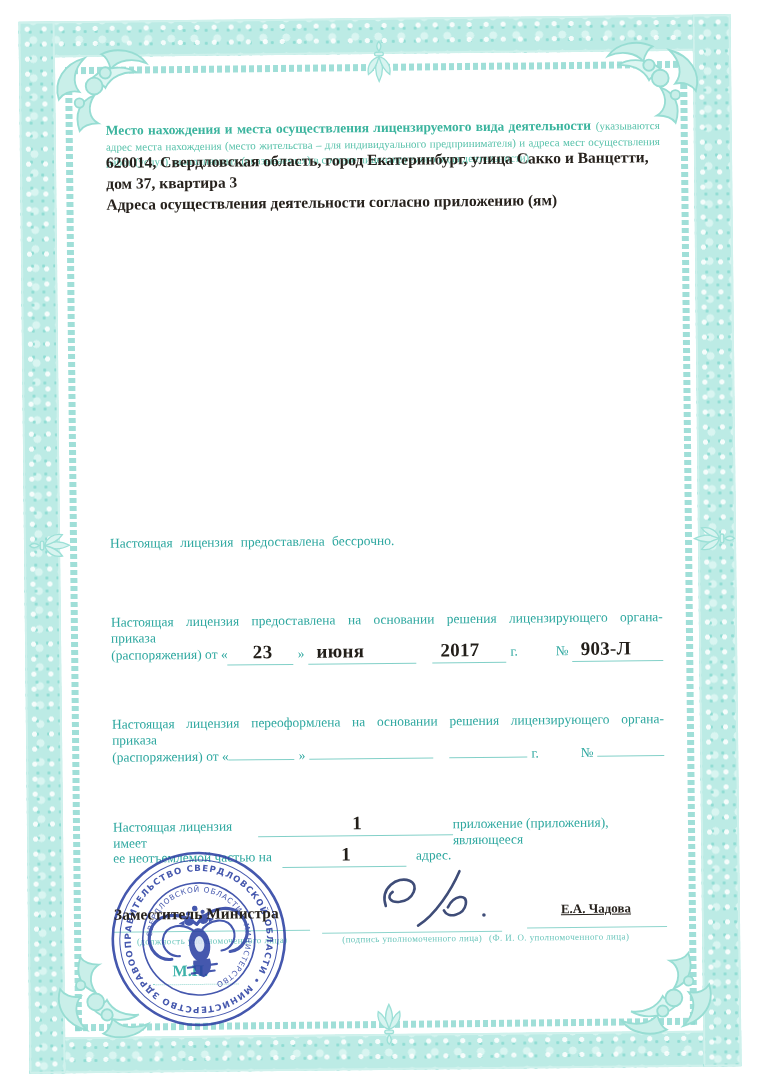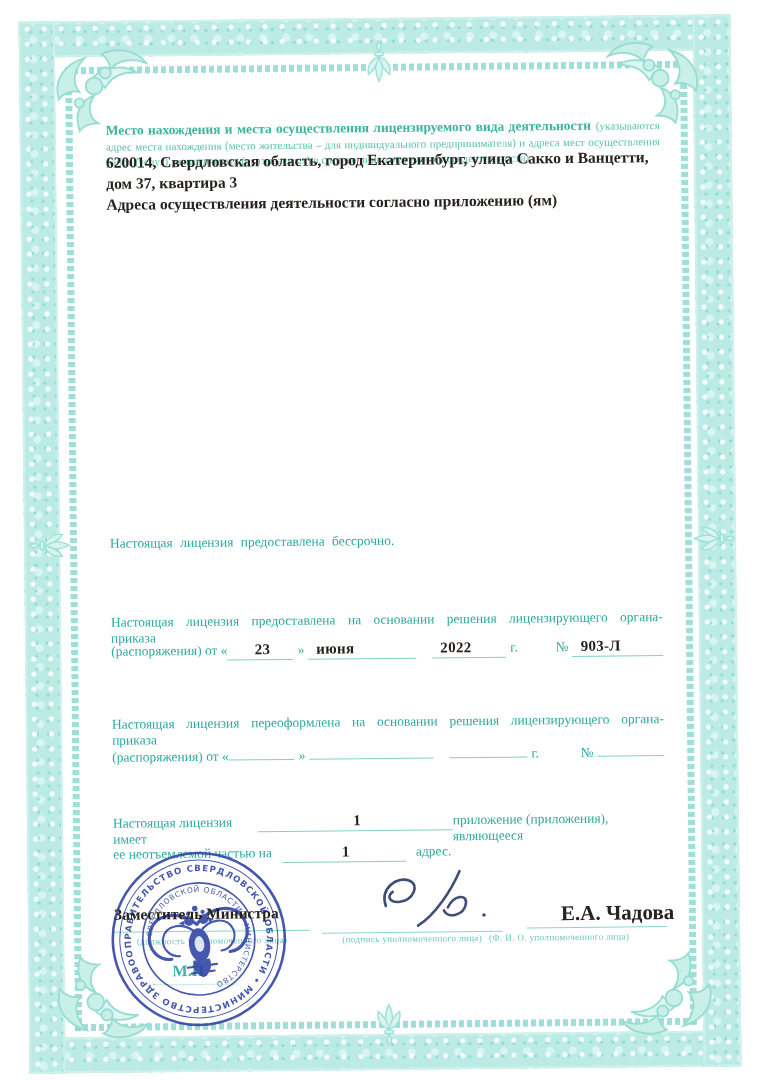--- a/index.html
+++ b/index.html
@@ -62,28 +62,28 @@
   .address-block { left:110px; top:149px; width:556px; font-size:15.5px; line-height:21px; }
 
   .form-line { font-size:13.5px; color:#2fa8a0; word-spacing:4px; }
   .justify-line { text-align:justify; text-align-last:justify; }
 
   .fill-row { display:flex; align-items:baseline; font-size:13.5px; color:#2fa8a0; }
   .blank {
     display:inline-block; border-bottom:1.4px solid #82d0c8;
     text-align:left; padding:0 4px 1px 8px; min-height:15px;
   }
-  .blank b { color:#221e19; font-size:15px; letter-spacing:.3px; }
+  .blank b { color:#221e19; font-size:19px; letter-spacing:.3px; }
   .sym { padding:0 4px; }
 
   .caption { position:absolute; font-size:9px; color:#6cc6bc; text-align:center; letter-spacing:.4px; }
   .sig-line { position:absolute; border-top:1.3px solid #8ed5cd; }
 
   .pos-title  { left:110px; top:903px; font-size:15.5px; z-index:4; }
-  .officer    { left:557px; top:903px; font-size:21px; z-index:4; }
+  .officer    { left:557px; top:903px; font-size:13px; z-index:4;text-decoration:underline; }
 
   .stamp-wrap { position:absolute; left:95px; top:845px; width:200px; height:190px;
                 transform:rotate(-7deg); opacity:.88; z-index:2; }
   .mp-mark { position:absolute; left:168px; top:960px; font-size:16px; font-weight:bold;
              color:#3db2a9; z-index:1; }
   .mp-line { position:absolute; left:148px; top:982px; width:86px;
              border-top:1.3px dotted #8ed5cd; z-index:1; }
 
   .signature-wrap { position:absolute; left:352px; top:868px; z-index:3; }
 </style>
@@ -168,21 +168,21 @@
     <div class="abs form-line" style="left:110px; top:533px;">Настоящая лицензия предоставлена бессрочно.</div>
 
     <div class="abs form-line justify-line" style="left:110px; top:612px; width:552px;">Настоящая лицензия предоставлена на основании решения лицензирующего органа-приказа</div>
 
     <div class="abs fill-row" style="left:110px; top:640px; width:552px;">
       <span>(распоряжения)  от «</span>
       <span class="blank" style="width:54px; text-align:center;"><b>23</b></span>
       <span class="sym">»</span>
       <span class="blank" style="width:96px;"><b>июня</b></span>
       <span style="width:16px;"></span>
-      <span class="blank" style="width:62px;"><b>2022</b></span>
+      <span class="blank" style="width:62px;"><b>2017</b></span>
       <span class="sym">г.</span>
       <span style="width:30px;"></span>
       <span class="sym">№</span>
       <span class="blank" style="flex:1;"><b>903-Л</b></span>
     </div>
 
     <div class="abs form-line justify-line" style="left:110px; top:714px; width:552px;">Настоящая лицензия переоформлена на основании решения лицензирующего органа-приказа</div>
 
     <div class="abs fill-row" style="left:110px; top:742px; width:552px;">
       <span>(распоряжения)  от «</span>

